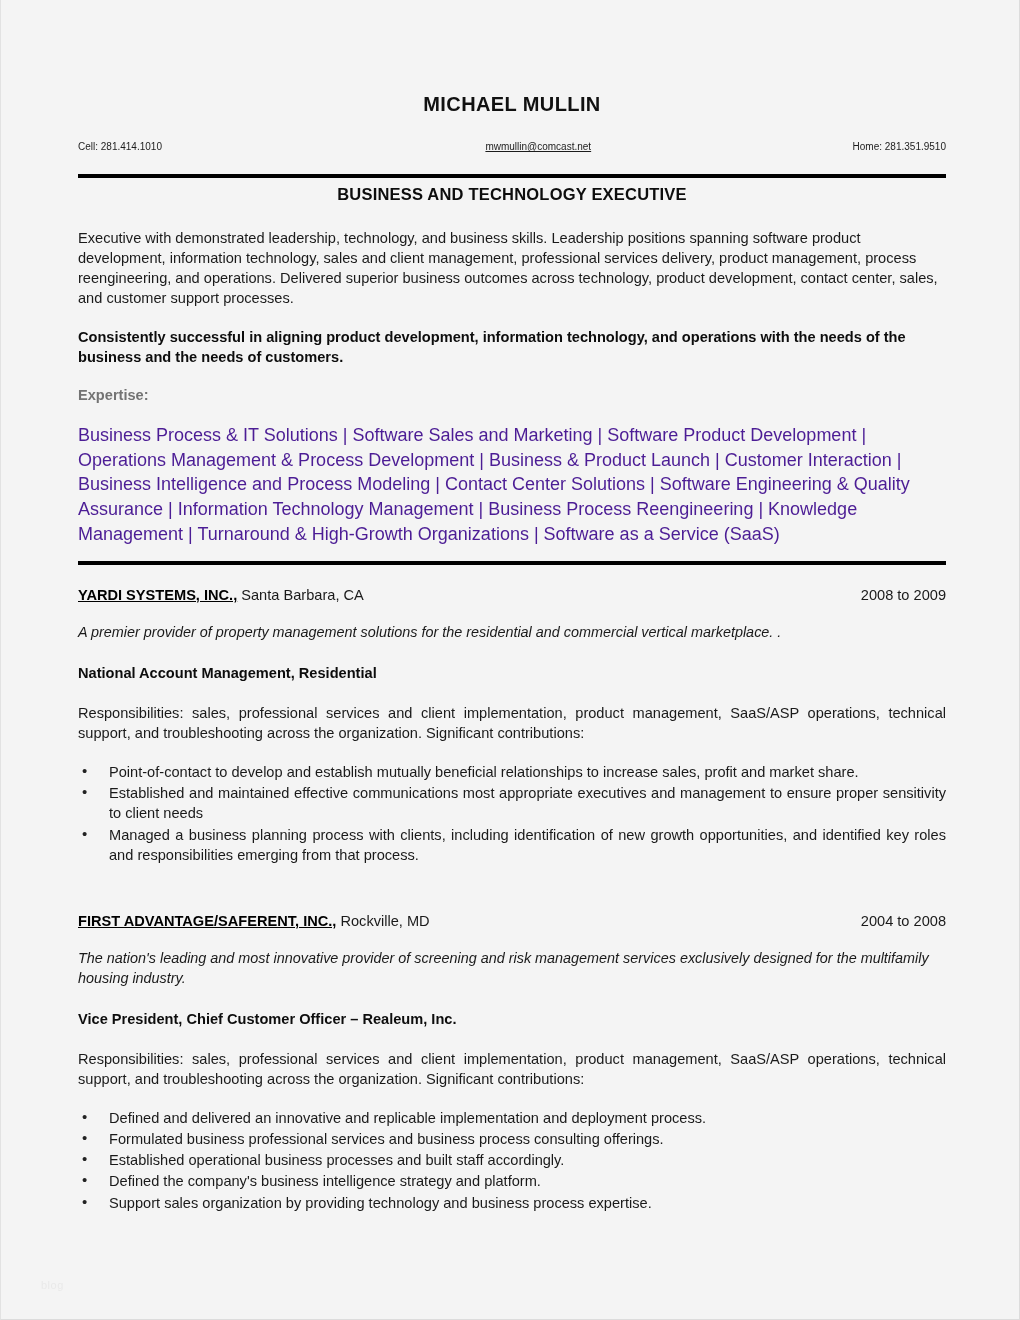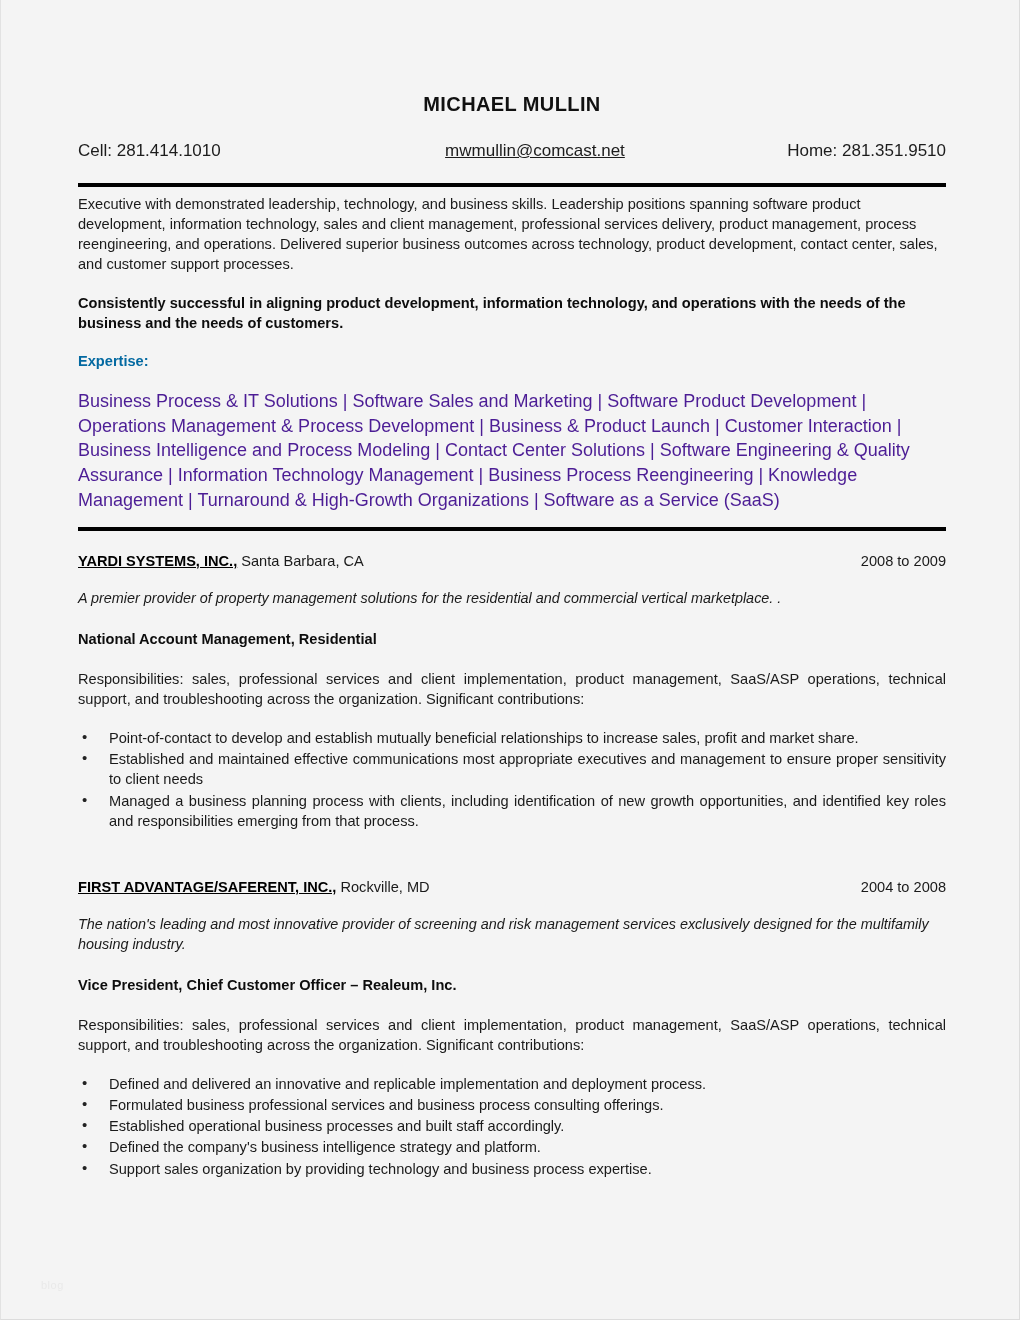--- a/index.html
+++ b/index.html
@@ -43,21 +43,21 @@
     letter-spacing: 0.4px;
     color: #111111;
     line-height: 1.2;
     margin-bottom: 25px;
   }
 
   .contact-row {
     display: flex;
     justify-content: space-between;
     align-items: baseline;
-    font-size: 17px;
+    font-size: 10px;
     color: #1c1c1c;
     margin-bottom: 22px;
   }
   .contact-row .contact-cell { white-space: nowrap; }
   .contact-row .contact-mid { flex: 0 0 auto; margin-left: 62px; text-decoration: underline; }
   .contact-row .contact-right { text-align: right; }
 
   .rule {
     height: 4px;
     background: #000000;
@@ -87,21 +87,21 @@
     font-size: 14.6px;
     line-height: 1.38;
     font-weight: bold;
     color: #0d0d0d;
     margin: 0 0 20px 0;
   }
 
   .label-bold {
     font-size: 14.6px;
     font-weight: bold;
-    color: #0369a1;
+    color: #737373;
     margin: 0 0 20px 0;
   }
 
   .expertise-list {
     font-size: 18px;
     line-height: 1.38;
     color: #4c1d95;
     margin: 0 0 14px 0;
   }
 
@@ -195,20 +195,21 @@
     <div class="name">MICHAEL MULLIN</div>
 
     <div class="contact-row">
       <span class="contact-cell">Cell:  281.414.1010</span>
       <span class="contact-cell contact-mid">mwmullin@comcast.net</span>
       <span class="contact-cell contact-right">Home:  281.351.9510</span>
     </div>
 
     <div class="rule rule-top"></div>
 
+    <div class="section-title">BUSINESS AND TECHNOLOGY EXECUTIVE</div>
 
     <p class="body">Executive with demonstrated leadership, technology, and business skills. Leadership positions spanning software product development, information technology, sales and client management, professional services delivery, product management, process reengineering, and operations.  Delivered superior business outcomes across technology, product development, contact center, sales, and customer support processes.</p>
 
     <p class="bold-block">Consistently successful in aligning product development, information technology, and operations with the needs of the business and the needs of customers.</p>
 
     <div class="label-bold">Expertise:</div>
     <div class="expertise-list">Business Process &amp; IT Solutions | Software Sales and Marketing | Software Product Development | Operations Management &amp; Process Development | Business &amp; Product Launch | Customer Interaction | Business Intelligence and Process Modeling | Contact Center Solutions | Software Engineering &amp; Quality Assurance | Information Technology Management | Business Process Reengineering | Knowledge Management | Turnaround &amp; High-Growth Organizations | Software as a Service (SaaS)</div>
 
     <div class="rule rule-mid"></div>
 

